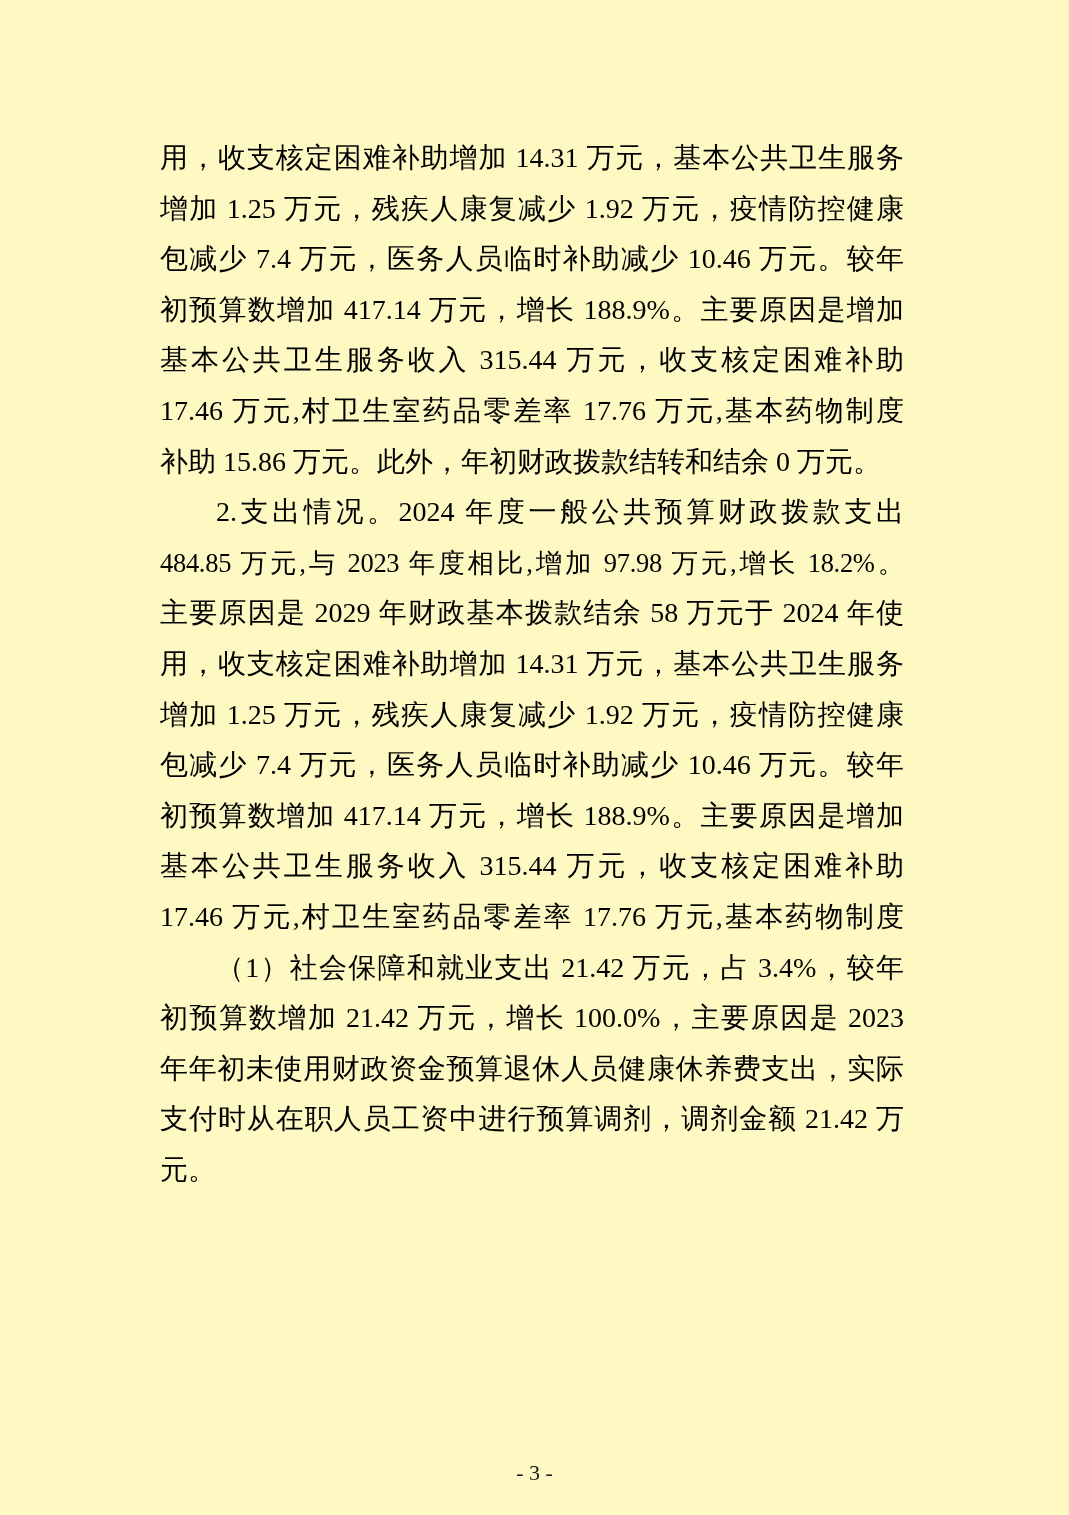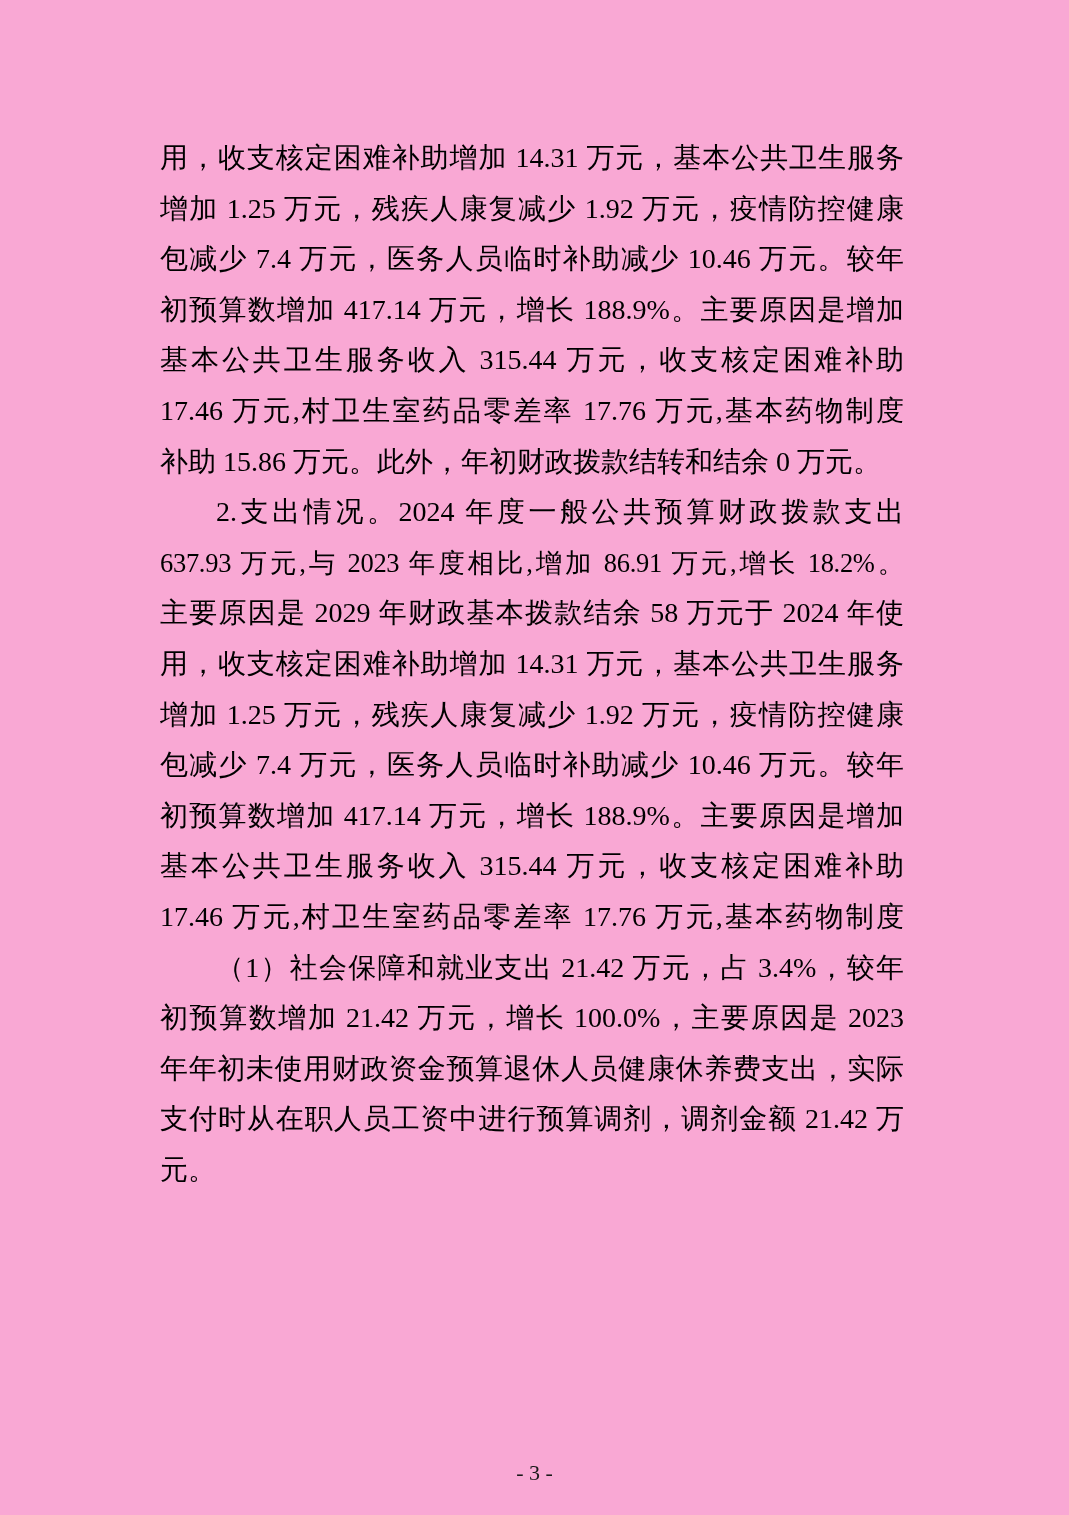--- a/index.html
+++ b/index.html
@@ -4,21 +4,21 @@
 <style>
   html, body {
     margin: 0;
     padding: 0;
     background: #ffffff;
   }
   .page {
     position: relative;
     width: 1069px;
     height: 1515px;
-    background: #f9a8d4;
+    background: #fef9c3;
     color: #000000;
     font-family: "Liberation Serif", "DejaVu Serif", serif;
     overflow: hidden;
   }
   .text-block {
     position: absolute;
     left: 160px;
     top: 133px;
     width: 744px;
   }
@@ -61,21 +61,21 @@
 <div class="page">
   <div class="text-block">
     <div class="line fill">用，收支核定困难补助增加 14.31 万元，基本公共卫生服务</div>
     <div class="line fill">增加 1.25 万元，残疾人康复减少 1.92 万元，疫情防控健康</div>
     <div class="line fill">包减少 7.4 万元，医务人员临时补助减少 10.46 万元。较年</div>
     <div class="line fill">初预算数增加 417.14 万元，增长 188.9%。主要原因是增加</div>
     <div class="line fill">基本公共卫生服务收入 315.44 万元，收支核定困难补助</div>
     <div class="line fill">17.46 万元,村卫生室药品零差率 17.76 万元,基本药物制度</div>
     <div class="line end">补助 15.86 万元。此外，年初财政拨款结转和结余 0 万元。</div>
     <div class="line fill indent">2.支出情况。2024 年度一般公共预算财政拨款支出</div>
-    <div class="line fill compress">637.93 万元,与 2023 年度相比,增加 86.91 万元,增长 18.2%。</div>
+    <div class="line fill compress">484.85 万元,与 2023 年度相比,增加 97.98 万元,增长 18.2%。</div>
     <div class="line fill">主要原因是 2029 年财政基本拨款结余 58 万元于 2024 年使</div>
     <div class="line fill">用，收支核定困难补助增加 14.31 万元，基本公共卫生服务</div>
     <div class="line fill">增加 1.25 万元，残疾人康复减少 1.92 万元，疫情防控健康</div>
     <div class="line fill">包减少 7.4 万元，医务人员临时补助减少 10.46 万元。较年</div>
     <div class="line fill">初预算数增加 417.14 万元，增长 188.9%。主要原因是增加</div>
     <div class="line fill">基本公共卫生服务收入 315.44 万元，收支核定困难补助</div>
     <div class="line fill">17.46 万元,村卫生室药品零差率 17.76 万元,基本药物制度</div>
     <div class="line fill indent">（1）社会保障和就业支出 21.42 万元，占 3.4%，较年</div>
     <div class="line fill">初预算数增加 21.42 万元，增长 100.0%，主要原因是 2023</div>
     <div class="line fill">年年初未使用财政资金预算退休人员健康休养费支出，实际</div>

